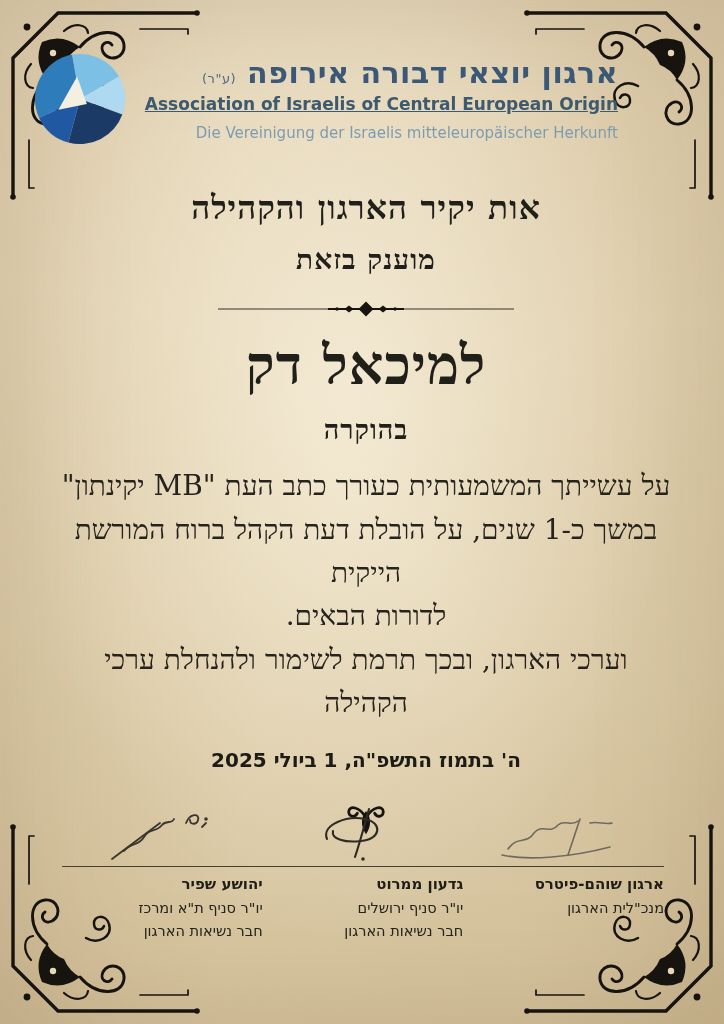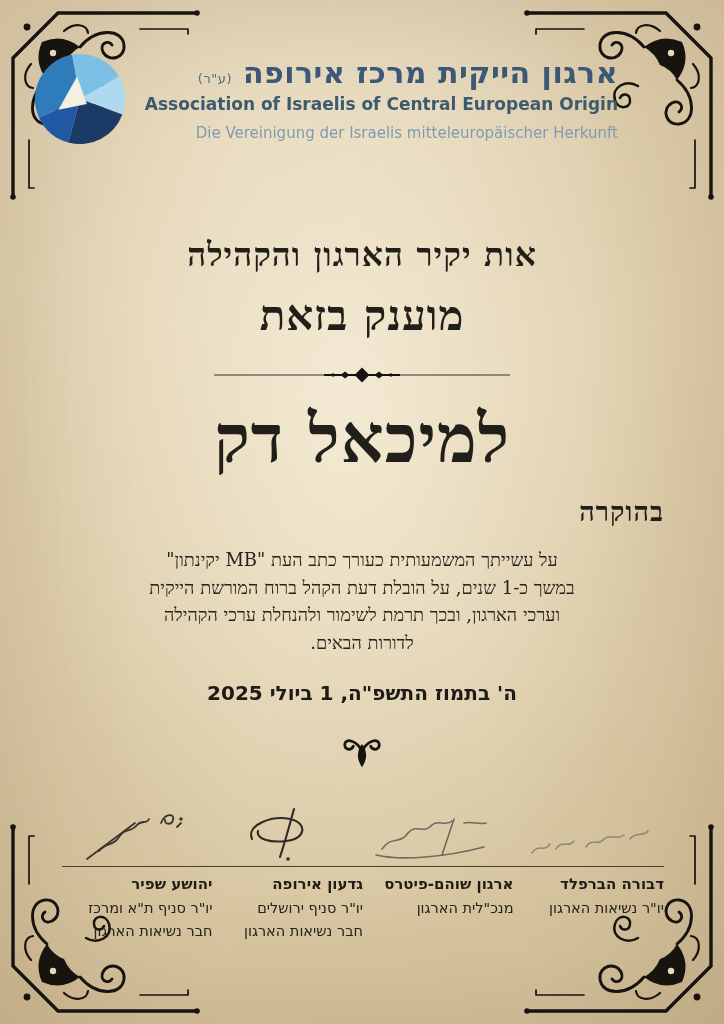--- a/index.html
+++ b/index.html
@@ -32,34 +32,34 @@
     position:absolute;top:50px;right:106px;
     display:flex;flex-direction:row;align-items:center;gap:14px;
   }
   .logo{width:102px;height:98px;flex:0 0 auto;}
   .org-text{text-align:right;}
   .org-he{
     font-size:30px;font-weight:bold;color:#3b5876;line-height:1.1;
     letter-spacing:.5px;white-space:nowrap;
   }
   .org-reg{font-size:13px;font-weight:normal;color:#4c6a85;}
-  .org-en{font-size:17px;font-weight:bold;color:#3d5a6f;margin-top:5px;white-space:nowrap;direction:ltr;}
+  .org-en{font-size:17px;font-weight:bold;color:#3d5a6f;margin-top:5px;white-space:nowrap;direction:ltr;text-decoration:underline;}
   .org-de{font-size:15px;color:#7e9cb0;margin-top:10px;white-space:nowrap;direction:ltr;}
   
   .content{
-    position:absolute;left:60px;right:60px;top:186px;
-    text-align:center;direction:rtl;color:#211f1a;margin-top:47px;
+    position:absolute;left:60px;right:52px;top:186px;
+    text-align:center;direction:rtl;color:#211f1a;
   }
   .serifheb{font-family:"DejaVu Serif","Liberation Serif","DejaVu Sans",serif;}
   .cert-title{font-size:33px;font-weight:600;letter-spacing:1px;line-height:1.35;}
-  .cert-subtitle{font-size:42px;font-weight:600;letter-spacing:1px;line-height:1.35;margin-top:10px;}
+  .cert-subtitle{font-size:28px;font-weight:600;letter-spacing:1px;line-height:1.35;margin-top:10px;}
   .divider{margin:21px auto 0;display:block;}
-  .recipient{font-size:67px;font-weight:bold;margin-top:14px;line-height:1.2;letter-spacing:1px;}
-  .dedication{font-size:27px;font-weight:bold;margin-top:16px;letter-spacing:1px;text-align:right;}
-  .body-par{margin-top:18px;font-size:18px;line-height:1.55;color:#26231d;}
+  .recipient{font-size:54px;font-weight:bold;margin-top:14px;line-height:1.2;letter-spacing:1px;}
+  .dedication{font-size:27px;font-weight:bold;margin-top:16px;letter-spacing:1px;}
+  .body-par{margin-top:18px;font-size:28px;line-height:1.55;color:#26231d;}
   .event-block{margin-top:21px;font-size:20px;font-weight:bold;line-height:1.55;color:#1d1b16;}
   .fleuron{display:block;margin:26px auto 0;}
   
   .signatures{
     position:absolute;left:62px;right:60px;top:866px;
     border-top:1.5px solid #454035;
     display:flex;flex-direction:row;direction:rtl;
   }
   .sig-col{flex:1 1 0;position:relative;text-align:right;padding-top:8px;}
   .sig-img{position:absolute;bottom:100%;left:50%;transform:translateX(-50%);margin-bottom:2px;}
@@ -109,21 +109,21 @@
     <svg class="logo" viewBox="0 0 100 100">
       <path d="M50 50 L42 4.7 A46 46 0 0 0 8.3 69.4 Z" fill="#2f7cba"></path>
       <path d="M50 50 L89.8 27 A46 46 0 0 0 42 4.7 Z" fill="#7cc0e6"></path>
       <path d="M50 50 L93.2 65.7 A46 46 0 0 0 89.8 27 Z" fill="#aed9f1"></path>
       <path d="M50 50 L38.1 94.4 A46 46 0 0 0 93.2 65.7 Z" fill="#1b3a66"></path>
       <path d="M50 50 L8.3 69.4 A46 46 0 0 0 38.1 94.4 Z" fill="#2058a4"></path>
       <polygon points="28,61 47,27 57,55" fill="#f4efe1"></polygon>
     </svg>
     <div class="org-text">
       <div class="org-he" dir="rtl">
-        <span>ארגון הייקית מרכז אירופה</span>
+        <span>ארגון יוצאי דבורה אירופה</span>
         <span class="org-reg">(ע"ר)</span>
       </div>
       <div class="org-en">Association of Israelis of Central European Origin</div>
       <div class="org-de">Die Vereinigung der Israelis mitteleuropäischer Herkunft</div>
     </div>
   </div>
 
   <div class="content">
     <div class="cert-title serifheb">אות יקיר הארגון והקהילה</div>
     <div class="cert-subtitle serifheb">מוענק בזאת</div>
@@ -137,47 +137,37 @@
       <circle cx="121" cy="10" r="1.7" fill="#17140f"></circle>
       <circle cx="179" cy="10" r="1.7" fill="#17140f"></circle>
     </svg>
 
     <div class="recipient serifheb">למיכאל דק</div>
     <div class="dedication serifheb">בהוקרה</div>
 
     <div class="body-par serifheb">
       <div>על עשייתך המשמעותית כעורך כתב העת "MB יקינתון"</div>
       <div>במשך כ-1 שנים, על הובלת דעת הקהל ברוח המורשת הייקית</div>
+      <div>לדורות הבאים.</div>
       <div>וערכי הארגון, ובכך תרמת לשימור ולהנחלת ערכי הקהילה</div>
-      <div>לדורות הבאים.</div>
     </div>
 
     <div class="event-block">
       <div>ה' בתמוז התשפ"ה, 1 ביולי 2025</div>
     </div>
 
     <svg class="fleuron" width="40" height="38" viewBox="0 0 44 40">
       <path d="M22 9 C 27.5 16 28.5 25 22 34.5 C 15.5 25 16.5 16 22 9 Z" fill="#17140f"></path>
       <path d="M21 15 C 15 4.5 3.5 2.5 3 9.5 C 2.6 15 9.5 17 12.5 11.5" fill="none" stroke="#17140f" stroke-width="3" stroke-linecap="round"></path>
       <path d="M23 15 C 29 4.5 40.5 2.5 41 9.5 C 41.4 15 34.5 17 31.5 11.5" fill="none" stroke="#17140f" stroke-width="3" stroke-linecap="round"></path>
     </svg>
   </div>
 
   <div class="signatures">
 
-    <div class="sig-col">
-      <svg class="sig-img" width="130" height="46" viewBox="0 0 130 46">
-        <g stroke="#8b887a" stroke-width="1.5" fill="none" stroke-linecap="round">
-          <path d="M8 34 C 14 24 20 34 26 25 M32 30 C 38 20 44 30 50 22"></path>
-          <path d="M62 28 C 68 18 74 28 80 20 C 86 14 94 22 100 16 M106 20 C 112 12 120 18 124 12"></path>
-        </g>
-      </svg>
-      <div class="sig-name">דבורה הברפלד</div>
-      <div class="sig-role">יו"ר נשיאות הארגון</div>
-    </div>
 
     <div class="sig-col">
       <svg class="sig-img" width="140" height="52" viewBox="0 0 140 52">
         <g stroke="#6e6a60" stroke-width="1.6" fill="none" stroke-linecap="round">
           <path d="M14 36 C 24 22 32 32 40 20 C 48 10 56 22 64 12 C 70 6 78 14 84 8"></path>
           <path d="M86 6 C 82 18 78 30 74 42"></path>
           <path d="M8 42 C 34 48 78 44 116 34"></path>
           <path d="M96 10 C 104 8 112 12 118 10"></path>
         </g>
       </svg>
@@ -186,21 +176,21 @@
     </div>
 
     <div class="sig-col">
       <svg class="sig-img" width="120" height="60" viewBox="0 0 120 60">
         <g stroke="#2e2b25" stroke-width="2.1" fill="none" stroke-linecap="round">
           <path d="M24 34 C 18 20 44 10 62 14 C 80 18 78 34 58 36 C 42 38 28 34 30 26"></path>
           <path d="M66 4 C 62 18 58 34 52 52"></path>
           <circle cx="60" cy="54" r="1.8" fill="#2e2b25" stroke="none"></circle>
         </g>
       </svg>
-      <div class="sig-name">גדעון אירופה</div>
+      <div class="sig-name">גדעון ממרוט</div>
       <div class="sig-role">יו"ר סניף ירושלים</div>
       <div class="sig-role">חבר נשיאות הארגון</div>
     </div>
 
     <div class="sig-col">
       <svg class="sig-img" width="120" height="56" viewBox="0 0 120 56">
         <g stroke="#3a362e" stroke-width="1.8" fill="none" stroke-linecap="round">
           <path d="M10 50 L58 14"></path>
           <path d="M22 42 C 30 32 36 38 42 28 C 48 18 54 24 60 16 C 64 11 70 15 72 10"></path>
           <path d="M84 14 C 88 4 98 4 96 11 C 95 16 88 16 88 11"></path>

